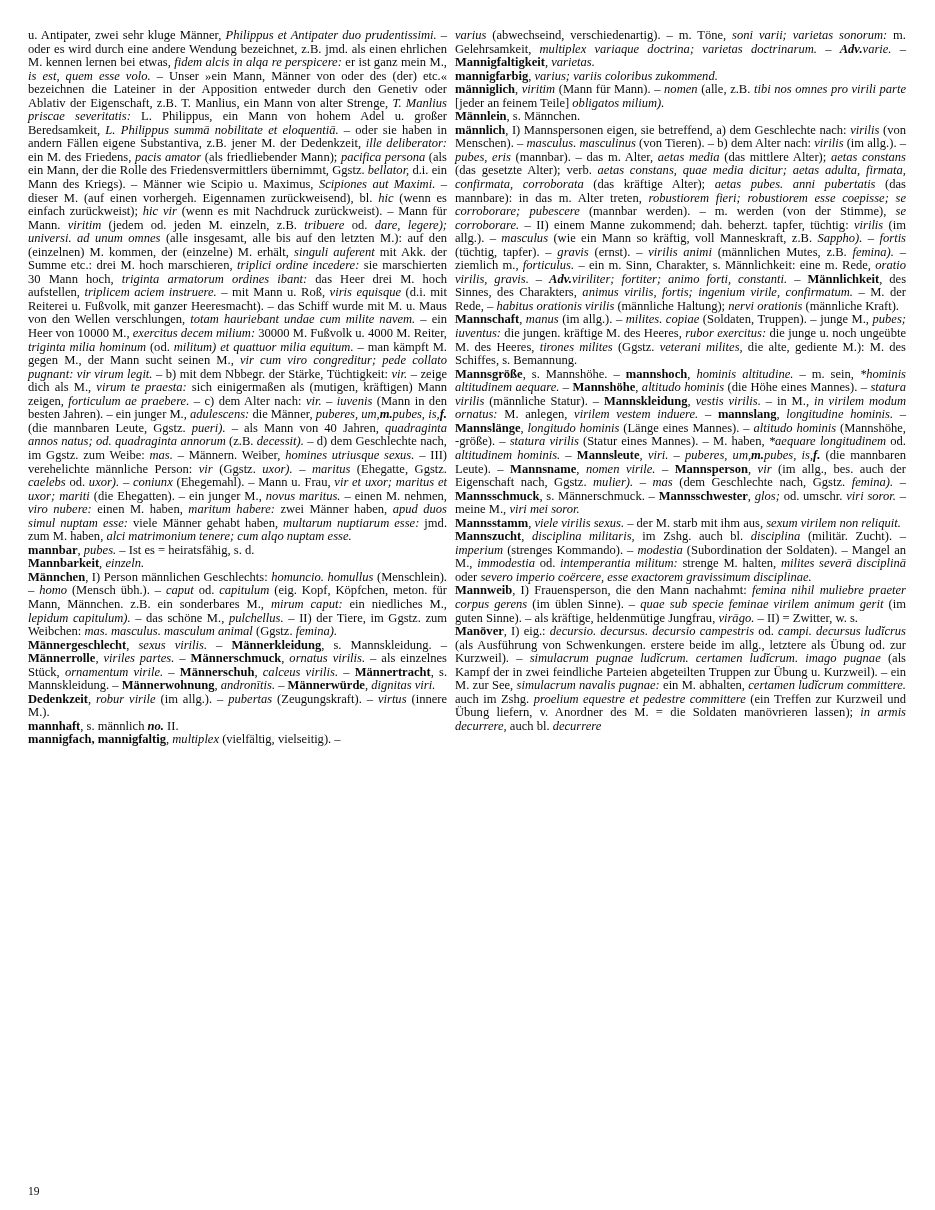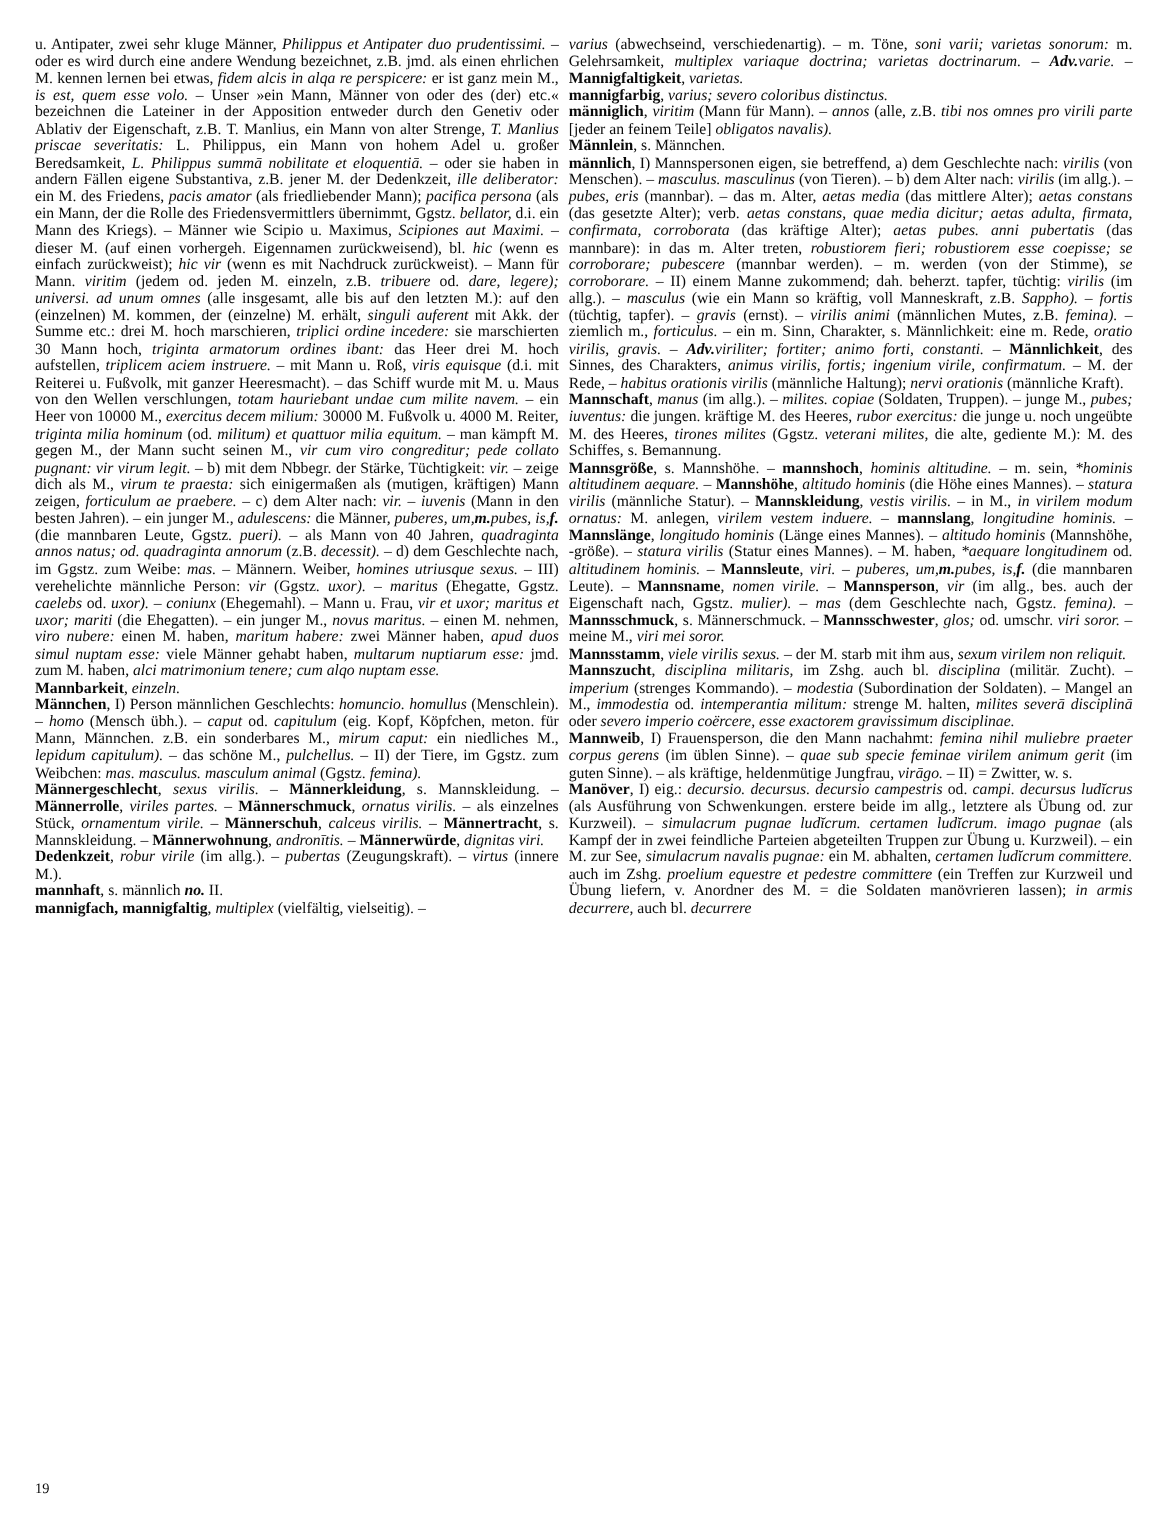--- a/index.html
+++ b/index.html
@@ -21,31 +21,32 @@
   .r-bi{font-weight:bold;font-style:italic;margin-top:10px;}
   .footer{position:absolute;left:28px;bottom:13px;font-size:11.5px;line-height:12px;}
 </style>
 </head>
 <body>
 
 <div class="page">
   <div class="columns">
     <div class="col col-left" lang="de">
         <p><span class="r-n">u. Antipater, zwei sehr kluge Männer, </span><span class="r-i">Philippus et Antipater duo prudentissimi.</span><span class="r-n"> – oder es wird durch eine andere Wendung bezeichnet, z.B. jmd. als einen ehrlichen M. kennen lernen bei etwas, </span><span class="r-i">fidem alcis in alqa re perspicere:</span><span class="r-n"> er ist ganz mein M., </span><span class="r-i">is est, quem esse volo.</span><span class="r-n"> – Unser »ein Mann, Männer von oder des (der) etc.« bezeichnen die Lateiner in der Apposition entweder durch den Genetiv oder Ablativ der Eigenschaft, z.B. T. Manlius, ein Mann von alter Strenge, </span><span class="r-i">T. Manlius priscae severitatis:</span><span class="r-n"> L. Philippus, ein Mann von hohem Adel u. großer Beredsamkeit, </span><span class="r-i">L. Philippus summā nobilitate et eloquentiā.</span><span class="r-n"> – oder sie haben in andern Fällen eigene Substantiva, z.B. jener M. der Dedenkzeit, </span><span class="r-i">ille deliberator:</span><span class="r-n"> ein M. des Friedens, </span><span class="r-i">pacis amator</span><span class="r-n"> (als friedliebender Mann); </span><span class="r-i">pacifica persona</span><span class="r-n"> (als ein Mann, der die Rolle des Friedensvermittlers übernimmt, Ggstz. </span><span class="r-i">bellator,</span><span class="r-n"> d.i. ein Mann des Kriegs). – Männer wie Scipio u. Maximus, </span><span class="r-i">Scipiones aut Maximi.</span><span class="r-n"> – dieser M. (auf einen vorhergeh. Eigennamen zurückweisend), bl. </span><span class="r-i">hic</span><span class="r-n"> (wenn es einfach zurückweist); </span><span class="r-i">hic vir</span><span class="r-n"> (wenn es mit Nachdruck zurückweist). – Mann für Mann. </span><span class="r-i">viritim</span><span class="r-n"> (jedem od. jeden M. einzeln, z.B. </span><span class="r-i">tribuere</span><span class="r-n"> od. </span><span class="r-i">dare, legere); universi. ad unum omnes</span><span class="r-n"> (alle insgesamt, alle bis auf den letzten M.): auf den (einzelnen) M. kommen, der (einzelne) M. erhält, </span><span class="r-i">singuli auferent</span><span class="r-n"> mit Akk. der Summe etc.: drei M. hoch marschieren, </span><span class="r-i">triplici ordine incedere:</span><span class="r-n"> sie marschierten 30 Mann hoch, </span><span class="r-i">triginta armatorum ordines ibant:</span><span class="r-n"> das Heer drei M. hoch aufstellen, </span><span class="r-i">triplicem aciem instruere.</span><span class="r-n"> – mit Mann u. Roß, </span><span class="r-i">viris equisque</span><span class="r-n"> (d.i. mit Reiterei u. Fußvolk, mit ganzer Heeresmacht). – das Schiff wurde mit M. u. Maus von den Wellen verschlungen, </span><span class="r-i">totam hauriebant undae cum milite navem.</span><span class="r-n"> – ein Heer von 10000 M., </span><span class="r-i">exercitus decem milium:</span><span class="r-n"> 30000 M. Fußvolk u. 4000 M. Reiter, </span><span class="r-i">triginta milia hominum</span><span class="r-n"> (od. </span><span class="r-i">militum) et quattuor milia equitum.</span><span class="r-n"> – man kämpft M. gegen M., der Mann sucht seinen M., </span><span class="r-i">vir cum viro congreditur; pede collato pugnant: vir virum legit.</span><span class="r-n"> – b) mit dem Nbbegr. der Stärke, Tüchtigkeit: </span><span class="r-i">vir.</span><span class="r-n"> – zeige dich als M., </span><span class="r-i">virum te praesta:</span><span class="r-n"> sich einigermaßen als (mutigen, kräftigen) Mann zeigen, </span><span class="r-i">forticulum ae praebere.</span><span class="r-n"> – c) dem Alter nach: </span><span class="r-i">vir. – iuvenis</span><span class="r-n"> (Mann in den besten Jahren). – ein junger M., </span><span class="r-i">adulescens:</span><span class="r-n"> die Männer, </span><span class="r-i">puberes, um,</span><span class="r-bi">m.</span><span class="r-i">pubes, is,</span><span class="r-bi">f.</span><span class="r-n"> (die mannbaren Leute, Ggstz. </span><span class="r-i">pueri).</span><span class="r-n"> – als Mann von 40 Jahren, </span><span class="r-i">quadraginta annos natus; od. quadraginta annorum</span><span class="r-n"> (z.B. </span><span class="r-i">decessit).</span><span class="r-n"> – d) dem Geschlechte nach, im Ggstz. zum Weibe: </span><span class="r-i">mas.</span><span class="r-n"> – Männern. Weiber, </span><span class="r-i">homines utriusque sexus.</span><span class="r-n"> – III) verehelichte männliche Person: </span><span class="r-i">vir</span><span class="r-n"> (Ggstz. </span><span class="r-i">uxor). – maritus</span><span class="r-n"> (Ehegatte, Ggstz. </span><span class="r-i">caelebs</span><span class="r-n"> od. </span><span class="r-i">uxor). – coniunx</span><span class="r-n"> (Ehegemahl). – Mann u. Frau, </span><span class="r-i">vir et uxor; maritus et uxor; mariti</span><span class="r-n"> (die Ehegatten). – ein junger M., </span><span class="r-i">novus maritus.</span><span class="r-n"> – einen M. nehmen, </span><span class="r-i">viro nubere:</span><span class="r-n"> einen M. haben, </span><span class="r-i">maritum habere:</span><span class="r-n"> zwei Männer haben, </span><span class="r-i">apud duos simul nuptam esse:</span><span class="r-n"> viele Männer gehabt haben, </span><span class="r-i">multarum nuptiarum esse:</span><span class="r-n"> jmd. zum M. haben, </span><span class="r-i">alci matrimonium tenere; cum alqo nuptam esse.</span></p>
+        <p><span class="r-b">mannbar</span><span class="r-n">, </span><span class="r-i">pubes.</span><span class="r-n"> – Ist es = heiratsfähig, s. d.</span></p>
         <p><span class="r-b">Mannbarkeit</span><span class="r-n">, </span><span class="r-i">einzeln.</span></p>
         <p><span class="r-b">Männchen</span><span class="r-n">, I) Person männlichen Geschlechts: </span><span class="r-i">homuncio. homullus</span><span class="r-n"> (Menschlein). – </span><span class="r-i">homo</span><span class="r-n"> (Mensch übh.). – </span><span class="r-i">caput</span><span class="r-n"> od. </span><span class="r-i">capitulum</span><span class="r-n"> (eig. Kopf, Köpfchen, meton. für Mann, Männchen. z.B. ein sonderbares M., </span><span class="r-i">mirum caput:</span><span class="r-n"> ein niedliches M., </span><span class="r-i">lepidum capitulum).</span><span class="r-n"> – das schöne M., </span><span class="r-i">pulchellus.</span><span class="r-n"> – II) der Tiere, im Ggstz. zum Weibchen: </span><span class="r-i">mas. masculus. masculum animal</span><span class="r-n"> (Ggstz. </span><span class="r-i">femina).</span></p>
         <p><span class="r-b">Männergeschlecht</span><span class="r-n">, </span><span class="r-i">sexus virilis.</span><span class="r-n"> – </span><span class="r-b">Männerkleidung</span><span class="r-n">, s. Mannskleidung. – </span><span class="r-b">Männerrolle</span><span class="r-n">, </span><span class="r-i">viriles partes.</span><span class="r-n"> – </span><span class="r-b">Männerschmuck</span><span class="r-n">, </span><span class="r-i">ornatus virilis.</span><span class="r-n"> – als einzelnes Stück, </span><span class="r-i">ornamentum virile.</span><span class="r-n"> – </span><span class="r-b">Männerschuh</span><span class="r-n">, </span><span class="r-i">calceus virilis.</span><span class="r-n"> – </span><span class="r-b">Männertracht</span><span class="r-n">, s. Mannskleidung. – </span><span class="r-b">Männerwohnung</span><span class="r-n">, </span><span class="r-i">andronītis.</span><span class="r-n"> – </span><span class="r-b">Männerwürde</span><span class="r-n">, </span><span class="r-i">dignitas viri.</span></p>
         <p><span class="r-b">Dedenkzeit</span><span class="r-n">, </span><span class="r-i">robur virile</span><span class="r-n"> (im allg.). – </span><span class="r-i">pubertas</span><span class="r-n"> (Zeugungskraft). – </span><span class="r-i">virtus</span><span class="r-n"> (innere M.).</span></p>
         <p><span class="r-b">mannhaft</span><span class="r-n">, s. männlich </span><span class="r-bi">no.</span><span class="r-n"> II.</span></p>
         <p><span class="r-b">mannigfach, mannigfaltig</span><span class="r-n">, </span><span class="r-i">multiplex</span><span class="r-n"> (vielfältig, vielseitig). –</span></p>
       </div>
     <div class="col col-right" lang="de">
         <p><span class="r-i">varius</span><span class="r-n"> (abwechseind, verschiedenartig). – m. Töne, </span><span class="r-i">soni varii; varietas sonorum:</span><span class="r-n"> m. Gelehrsamkeit, </span><span class="r-i">multiplex variaque doctrina; varietas doctrinarum.</span><span class="r-n"> – </span><span class="r-bi">Adv.</span><span class="r-i">varie.</span><span class="r-n"> – </span><span class="r-b">Mannigfaltigkeit</span><span class="r-n">, </span><span class="r-i">varietas.</span></p>
-        <p><span class="r-b">mannigfarbig</span><span class="r-n">, </span><span class="r-i">varius; severo coloribus distinctus.</span></p>
-        <p><span class="r-b">männiglich</span><span class="r-n">, </span><span class="r-i">viritim</span><span class="r-n"> (Mann für Mann). – </span><span class="r-i">annos</span><span class="r-n"> (alle, z.B. </span><span class="r-i">tibi nos omnes pro virili parte</span><span class="r-n"> [jeder an feinem Teile] </span><span class="r-i">obligatos navalis).</span></p>
+        <p><span class="r-b">mannigfarbig</span><span class="r-n">, </span><span class="r-i">varius; variis coloribus zukommend.</span></p>
+        <p><span class="r-b">männiglich</span><span class="r-n">, </span><span class="r-i">viritim</span><span class="r-n"> (Mann für Mann). – </span><span class="r-i">nomen</span><span class="r-n"> (alle, z.B. </span><span class="r-i">tibi nos omnes pro virili parte</span><span class="r-n"> [jeder an feinem Teile] </span><span class="r-i">obligatos milium).</span></p>
         <p><span class="r-b">Männlein</span><span class="r-n">, s. Männchen.</span></p>
         <p><span class="r-b">männlich</span><span class="r-n">, I) Mannspersonen eigen, sie betreffend, a) dem Geschlechte nach: </span><span class="r-i">virilis</span><span class="r-n"> (von Menschen). – </span><span class="r-i">masculus. masculinus</span><span class="r-n"> (von Tieren). – b) dem Alter nach: </span><span class="r-i">virilis</span><span class="r-n"> (im allg.). – </span><span class="r-i">pubes, eris</span><span class="r-n"> (mannbar). – das m. Alter, </span><span class="r-i">aetas media</span><span class="r-n"> (das mittlere Alter); </span><span class="r-i">aetas constans</span><span class="r-n"> (das gesetzte Alter); verb. </span><span class="r-i">aetas constans, quae media dicitur; aetas adulta, firmata, confirmata, corroborata</span><span class="r-n"> (das kräftige Alter); </span><span class="r-i">aetas pubes. anni pubertatis</span><span class="r-n"> (das mannbare): in das m. Alter treten, </span><span class="r-i">robustiorem fieri; robustiorem esse coepisse; se corroborare; pubescere</span><span class="r-n"> (mannbar werden). – m. werden (von der Stimme), </span><span class="r-i">se corroborare.</span><span class="r-n"> – II) einem Manne zukommend; dah. beherzt. tapfer, tüchtig: </span><span class="r-i">virilis</span><span class="r-n"> (im allg.). – </span><span class="r-i">masculus</span><span class="r-n"> (wie ein Mann so kräftig, voll Manneskraft, z.B. </span><span class="r-i">Sappho).</span><span class="r-n"> – </span><span class="r-i">fortis</span><span class="r-n"> (tüchtig, tapfer). – </span><span class="r-i">gravis</span><span class="r-n"> (ernst). – </span><span class="r-i">virilis animi</span><span class="r-n"> (männlichen Mutes, z.B. </span><span class="r-i">femina).</span><span class="r-n"> – ziemlich m., </span><span class="r-i">forticulus.</span><span class="r-n"> – ein m. Sinn, Charakter, s. Männlichkeit: eine m. Rede, </span><span class="r-i">oratio virilis, gravis.</span><span class="r-n"> – </span><span class="r-bi">Adv.</span><span class="r-i">viriliter; fortiter; animo forti, constanti.</span><span class="r-n"> – </span><span class="r-b">Männlichkeit</span><span class="r-n">, des Sinnes, des Charakters, </span><span class="r-i">animus virilis, fortis; ingenium virile, confirmatum.</span><span class="r-n"> – M. der Rede, – </span><span class="r-i">habitus orationis virilis</span><span class="r-n"> (männliche Haltung); </span><span class="r-i">nervi orationis</span><span class="r-n"> (männliche Kraft).</span></p>
         <p><span class="r-b">Mannschaft</span><span class="r-n">, </span><span class="r-i">manus</span><span class="r-n"> (im allg.). – </span><span class="r-i">milites. copiae</span><span class="r-n"> (Soldaten, Truppen). – junge M., </span><span class="r-i">pubes; iuventus:</span><span class="r-n"> die jungen. kräftige M. des Heeres, </span><span class="r-i">rubor exercitus:</span><span class="r-n"> die junge u. noch ungeübte M. des Heeres, </span><span class="r-i">tirones milites</span><span class="r-n"> (Ggstz. </span><span class="r-i">veterani milites,</span><span class="r-n"> die alte, gediente M.): M. des Schiffes, s. Bemannung.</span></p>
         <p><span class="r-b">Mannsgröße</span><span class="r-n">, s. Mannshöhe. – </span><span class="r-b">mannshoch</span><span class="r-n">, </span><span class="r-i">hominis altitudine.</span><span class="r-n"> – m. sein, </span><span class="r-i">*hominis altitudinem aequare.</span><span class="r-n"> – </span><span class="r-b">Mannshöhe</span><span class="r-n">, </span><span class="r-i">altitudo hominis</span><span class="r-n"> (die Höhe eines Mannes). – </span><span class="r-i">statura virilis</span><span class="r-n"> (männliche Statur). – </span><span class="r-b">Mannskleidung</span><span class="r-n">, </span><span class="r-i">vestis virilis.</span><span class="r-n"> – in M., </span><span class="r-i">in virilem modum ornatus:</span><span class="r-n"> M. anlegen, </span><span class="r-i">virilem vestem induere.</span><span class="r-n"> – </span><span class="r-b">mannslang</span><span class="r-n">, </span><span class="r-i">longitudine hominis.</span><span class="r-n"> – </span><span class="r-b">Mannslänge</span><span class="r-n">, </span><span class="r-i">longitudo hominis</span><span class="r-n"> (Länge eines Mannes). – </span><span class="r-i">altitudo hominis</span><span class="r-n"> (Mannshöhe, -größe). – </span><span class="r-i">statura virilis</span><span class="r-n"> (Statur eines Mannes). – M. haben, </span><span class="r-i">*aequare longitudinem</span><span class="r-n"> od. </span><span class="r-i">altitudinem hominis.</span><span class="r-n"> – </span><span class="r-b">Mannsleute</span><span class="r-n">, </span><span class="r-i">viri. – puberes, um,</span><span class="r-bi">m.</span><span class="r-i">pubes, is,</span><span class="r-bi">f.</span><span class="r-n"> (die mannbaren Leute). – </span><span class="r-b">Mannsname</span><span class="r-n">, </span><span class="r-i">nomen virile.</span><span class="r-n"> – </span><span class="r-b">Mannsperson</span><span class="r-n">, </span><span class="r-i">vir</span><span class="r-n"> (im allg., bes. auch der Eigenschaft nach, Ggstz. </span><span class="r-i">mulier). – mas</span><span class="r-n"> (dem Geschlechte nach, Ggstz. </span><span class="r-i">femina).</span><span class="r-n"> – </span><span class="r-b">Mannsschmuck</span><span class="r-n">, s. Männerschmuck. – </span><span class="r-b">Mannsschwester</span><span class="r-n">, </span><span class="r-i">glos;</span><span class="r-n"> od. umschr. </span><span class="r-i">viri soror.</span><span class="r-n"> – meine M., </span><span class="r-i">viri mei soror.</span></p>
         <p><span class="r-b">Mannsstamm</span><span class="r-n">, </span><span class="r-i">viele virilis sexus.</span><span class="r-n"> – der M. starb mit ihm aus, </span><span class="r-i">sexum virilem non reliquit.</span></p>
         <p><span class="r-b">Mannszucht</span><span class="r-n">, </span><span class="r-i">disciplina militaris,</span><span class="r-n"> im Zshg. auch bl. </span><span class="r-i">disciplina</span><span class="r-n"> (militär. Zucht). – </span><span class="r-i">imperium</span><span class="r-n"> (strenges Kommando). – </span><span class="r-i">modestia</span><span class="r-n"> (Subordination der Soldaten). – Mangel an M., </span><span class="r-i">immodestia</span><span class="r-n"> od. </span><span class="r-i">intemperantia militum:</span><span class="r-n"> strenge M. halten, </span><span class="r-i">milites severā disciplinā</span><span class="r-n"> oder </span><span class="r-i">severo imperio coërcere, esse exactorem gravissimum disciplinae.</span></p>
         <p><span class="r-b">Mannweib</span><span class="r-n">, I) Frauensperson, die den Mann nachahmt: </span><span class="r-i">femina nihil muliebre praeter corpus gerens</span><span class="r-n"> (im üblen Sinne). – </span><span class="r-i">quae sub specie feminae virilem animum gerit</span><span class="r-n"> (im guten Sinne). – als kräftige, heldenmütige Jungfrau, </span><span class="r-i">virāgo.</span><span class="r-n"> – II) = Zwitter, w. s.</span></p>
         <p><span class="r-b">Manöver</span><span class="r-n">, I) eig.: </span><span class="r-i">decursio. decursus. decursio campestris</span><span class="r-n"> od. </span><span class="r-i">campi. decursus ludĭcrus</span><span class="r-n"> (als Ausführung von Schwenkungen. erstere beide im allg., letztere als Übung od. zur Kurzweil). – </span><span class="r-i">simulacrum pugnae ludĭcrum. certamen ludĭcrum. imago pugnae</span><span class="r-n"> (als Kampf der in zwei feindliche Parteien abgeteilten Truppen zur Übung u. Kurzweil). – ein M. zur See, </span><span class="r-i">simulacrum navalis pugnae:</span><span class="r-n"> ein M. abhalten, </span><span class="r-i">certamen ludĭcrum committere.</span><span class="r-n"> auch im Zshg. </span><span class="r-i">proelium equestre et pedestre committere</span><span class="r-n"> (ein Treffen zur Kurzweil und Übung liefern, v. Anordner des M. = die Soldaten manövrieren lassen); </span><span class="r-i">in armis decurrere,</span><span class="r-n"> auch bl. </span><span class="r-i">decurrere</span></p>
       </div>
   </div>

